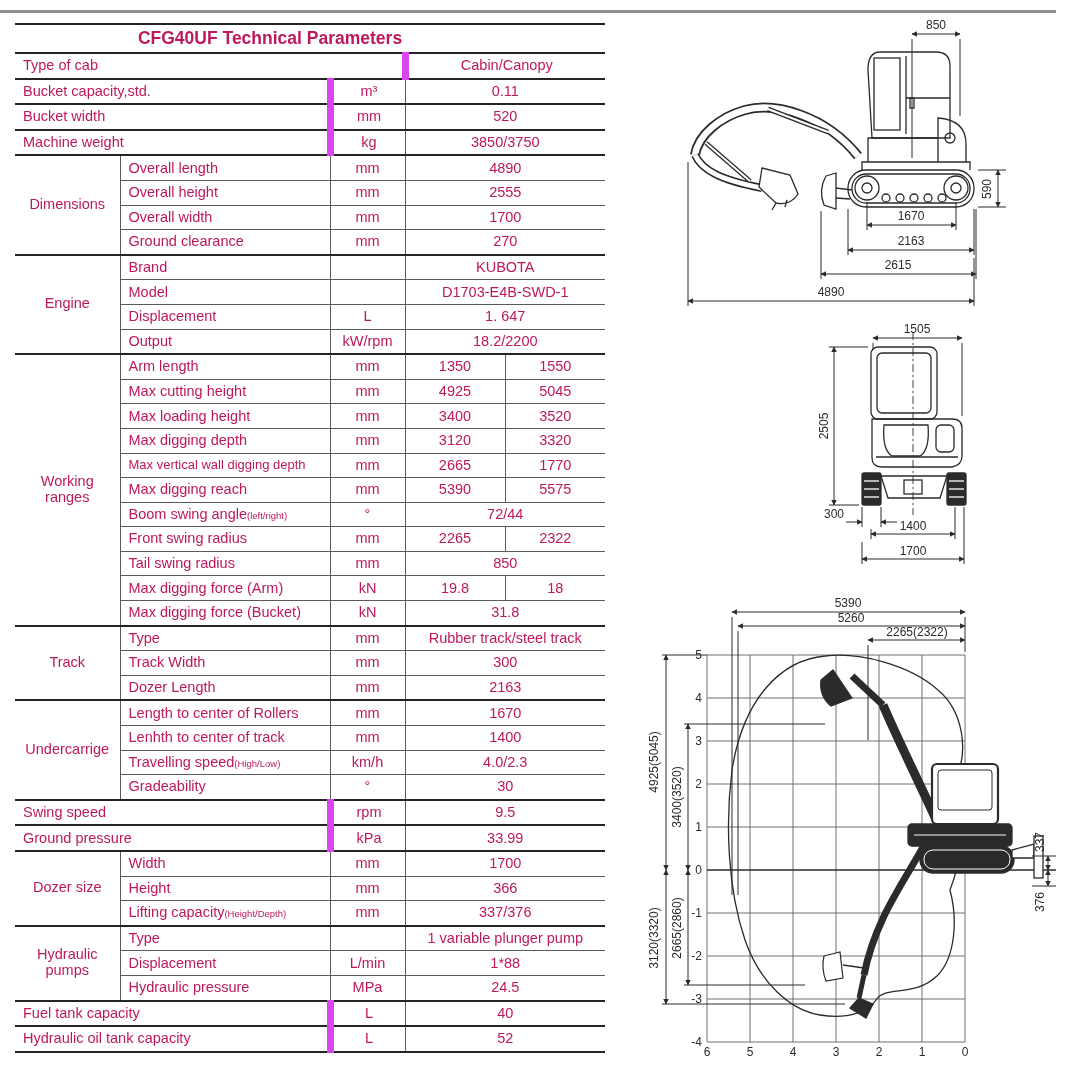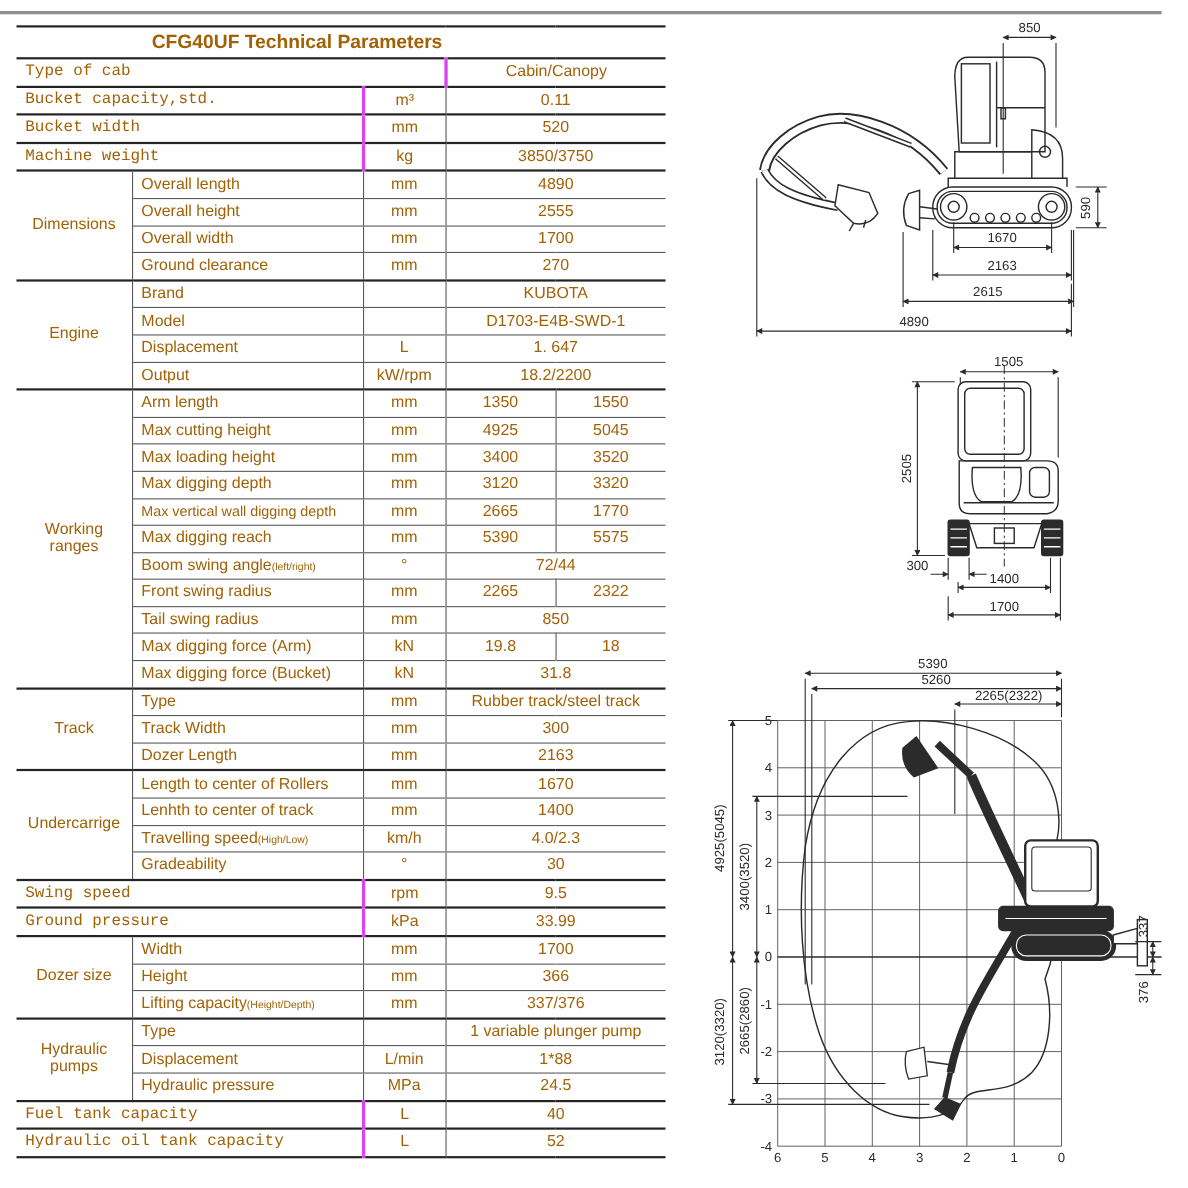--- a/index.html
+++ b/index.html
@@ -1,30 +1,30 @@
 <!DOCTYPE html>
 <html><head>
 <meta charset="utf-8">
 <style>
   html,body{margin:0;padding:0;background:#fff;}
   #stage{position:relative;width:1056px;height:1080px;background:#fff;overflow:hidden;
-         font-family:"Liberation Sans",sans-serif;color:#a16207;}
+         font-family:"Liberation Sans",sans-serif;color:#be185d;}
   #top-rule{position:absolute;left:0;top:10px;width:1080px;height:3px;background:#8f8f8f;}
   
   #spec{position:absolute;left:15px;top:23px;width:590px;border-collapse:collapse;
         table-layout:fixed;font-size:14.5px;line-height:1.05;}
   #spec td{padding:0 0 0 8px;border-top:1px solid #5a5a5a;height:23.6px;vertical-align:middle;
            overflow:hidden;white-space:nowrap;}
   #spec tr.sec td{border-top:2px solid #242424;}
   #spec tr.lastrow td{border-bottom:2px solid #242424;}
   #spec td.ttl{border-top:2.5px solid #242424;border-bottom:2px solid #242424;height:27px;
                font-weight:bold;font-size:17.5px;text-align:center;padding:0 80px 0 0;}
   #spec td.grp{border-right:1px solid #5a5a5a;text-align:center;padding:0 2px;white-space:normal;line-height:1.1;}
   #spec td.prm{border-right:1px solid #5a5a5a;}
-  #spec td.lbl{border-right:3px solid #d946ef;font-family:Liberation Mono, monospace;}
+  #spec td.lbl{border-right:7px solid #d946ef;}
   #spec td.unit{border-right:1px solid #5a5a5a;text-align:center;padding:0;}
   #spec td.v1{border-right:1px solid #5a5a5a;text-align:center;padding:0;}
   #spec td.v2{text-align:center;padding:0;}
   #spec td.val{text-align:center;padding:0;}
   #spec .sm{font-size:9.5px;margin-top:36px;}
   
   .drw{position:absolute;}
   #side-view{left:640px;top:10px;}
   #front-view{left:784px;top:310px;}
   #range-diagram{left:640px;top:590px;}

